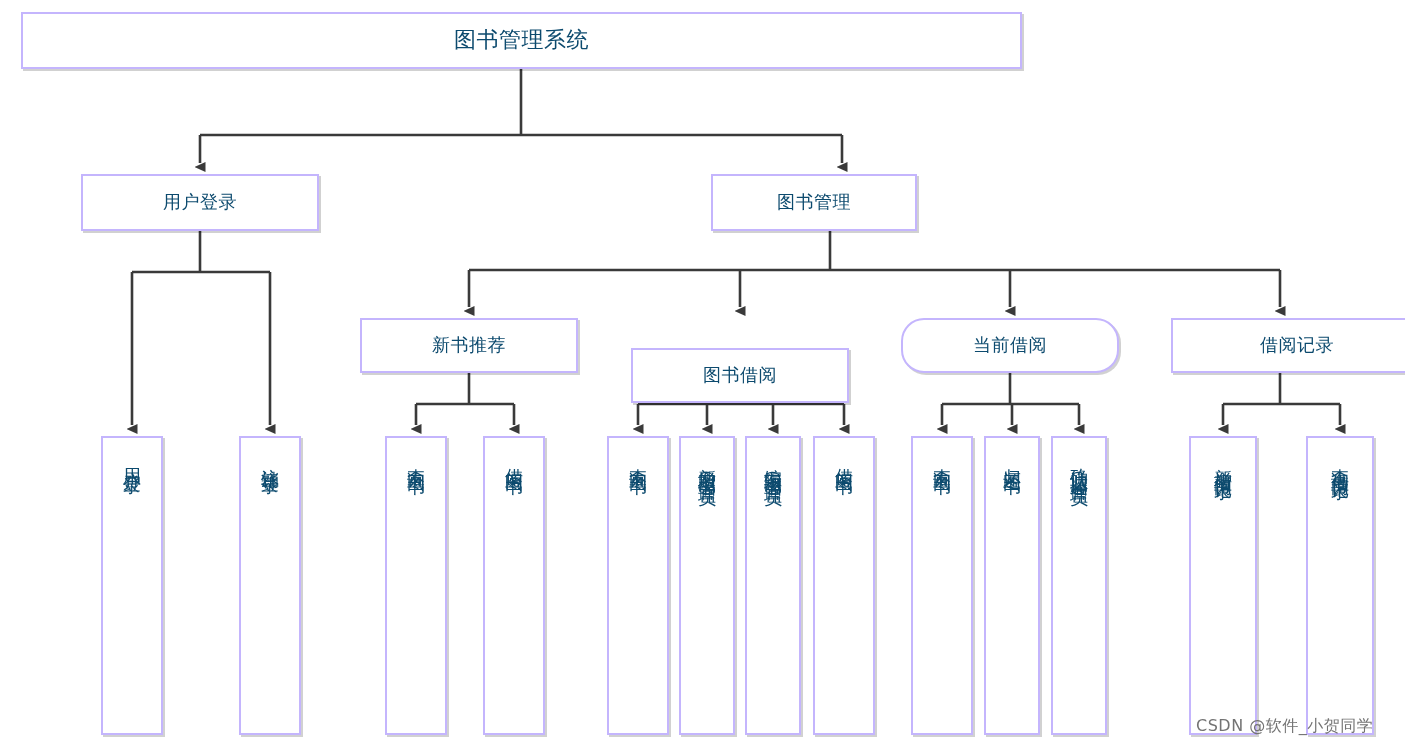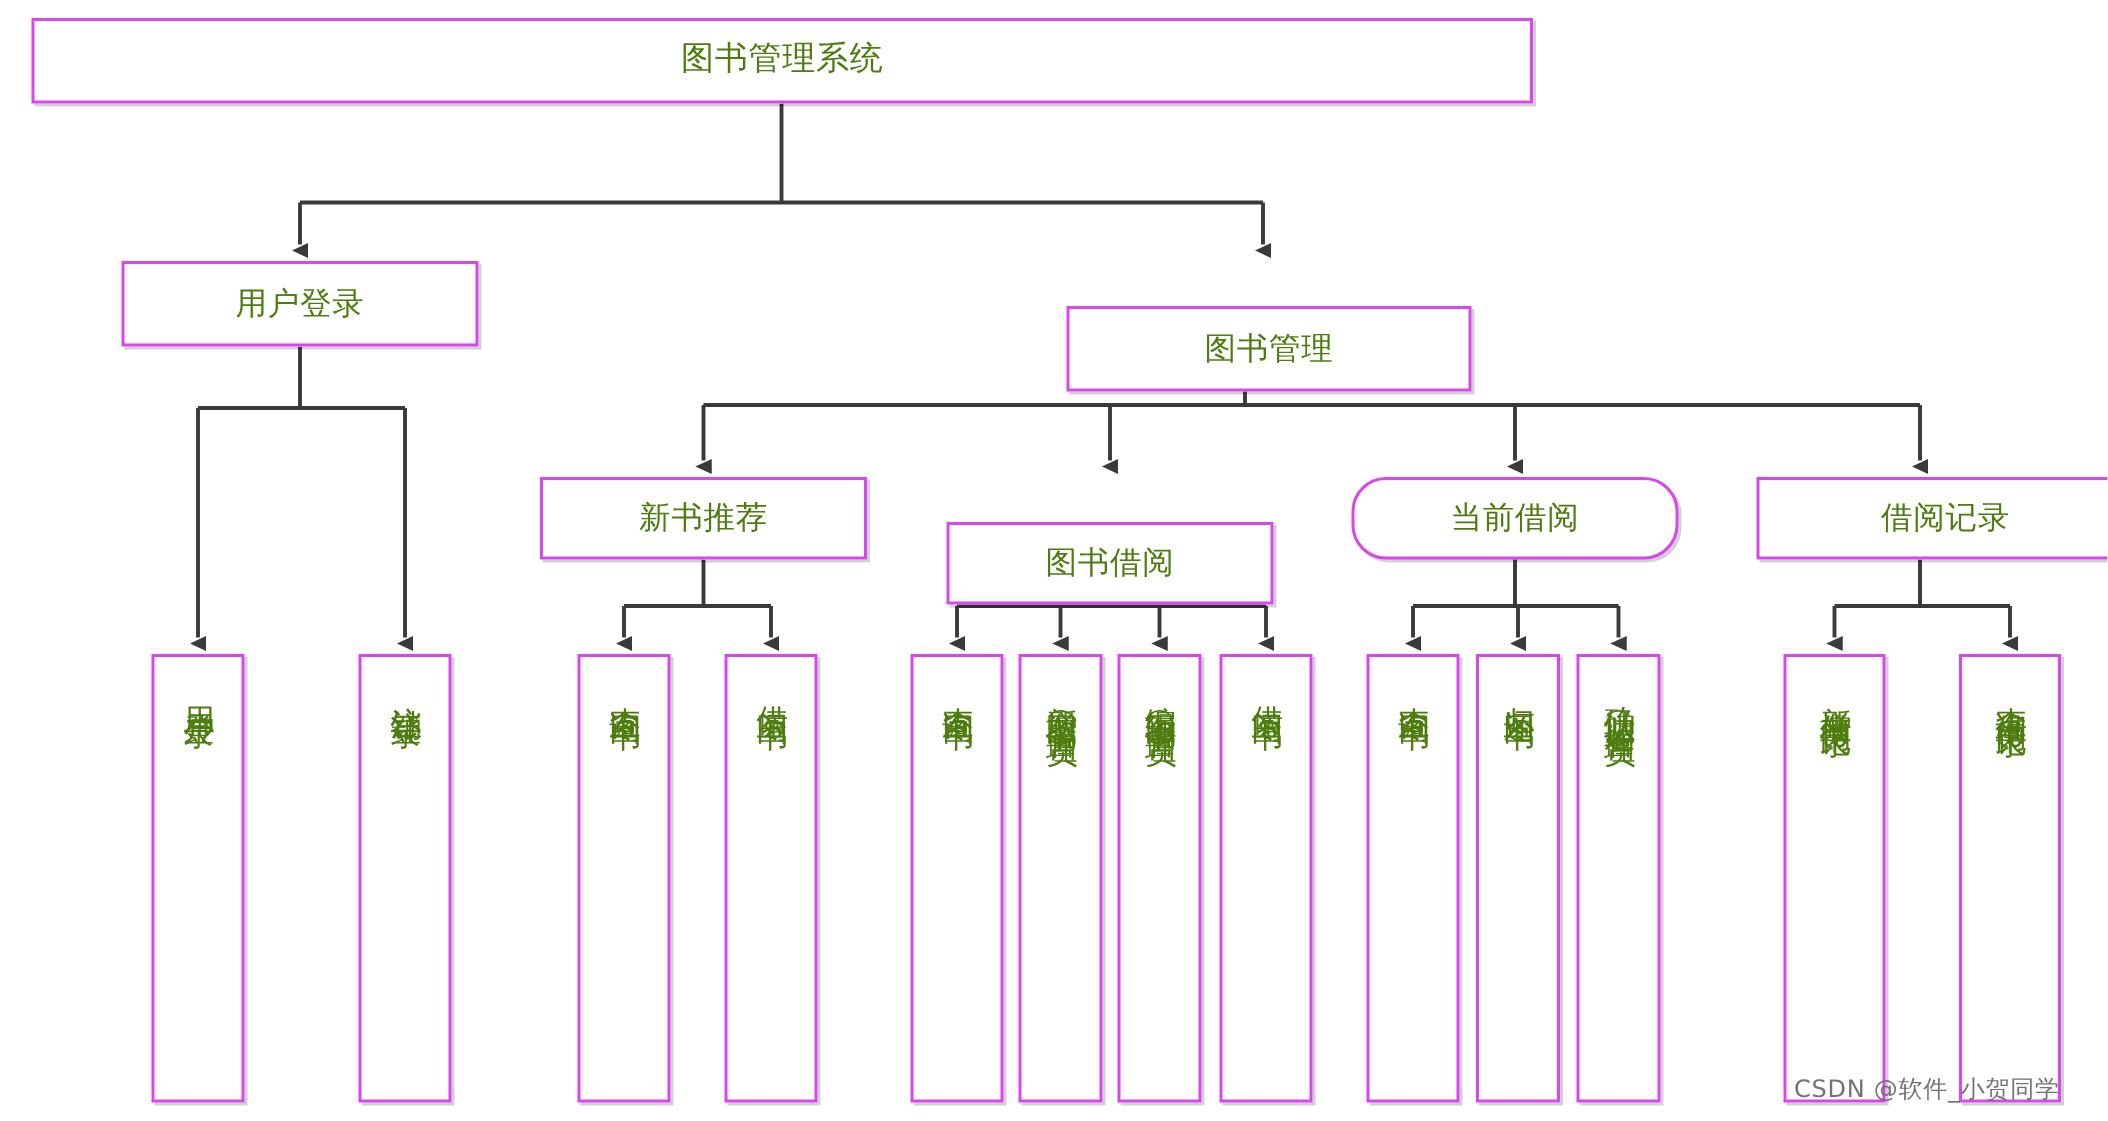--- a/index.html
+++ b/index.html
@@ -21,29 +21,29 @@
     position: absolute;
     left: 0;
     top: 0;
     width: 1405px;
     height: 747px;
   }
   .node {
     position: absolute;
     box-sizing: border-box;
     background: #ffffff;
-    border: 2px solid #d946ef;
+    border: 2px solid #c4b5fd;
     box-shadow: 2px 2px 0 rgba(0,0,0,0.18);
     display: flex;
     align-items: center;
     justify-content: center;
-    color: #4d7c0f;
+    color: #0c4a6e;
   }
   .node .label {
-    font-size: 21px;
+    font-size: 18px;
     line-height: 1.12;
     letter-spacing: 0.5px;
     white-space: nowrap;
   }
   .node.vertical .label {
     writing-mode: vertical-rl;
     text-orientation: upright;
     letter-spacing: 3px;
     white-space: normal;
     max-height: 100%;
@@ -121,21 +121,21 @@
     </g>
   </svg>
 
   <div class="node root" style="left:21px; top:12px; width:1001px; height:57px;">
     <span class="label">图书管理系统</span>
   </div>
 
   <div class="node" style="left:81px; top:174px; width:238px; height:57px;">
     <span class="label">用户登录</span>
   </div>
-  <div class="node" style="left:711px; top:174px; width:270px; height:57px;margin-top:30px;">
+  <div class="node" style="left:711px; top:174px; width:206px; height:57px;">
     <span class="label">图书管理</span>
   </div>
 
   <div class="node" style="left:360px; top:318px; width:218px; height:55px;">
     <span class="label">新书推荐</span>
   </div>
   <div class="node" style="left:631px; top:318px; width:218px; height:55px;margin-top:30px;">
     <span class="label">图书借阅</span>
   </div>
   <div class="node" style="left:901px; top:318px; width:218px; height:55px;border-radius:23px;">

